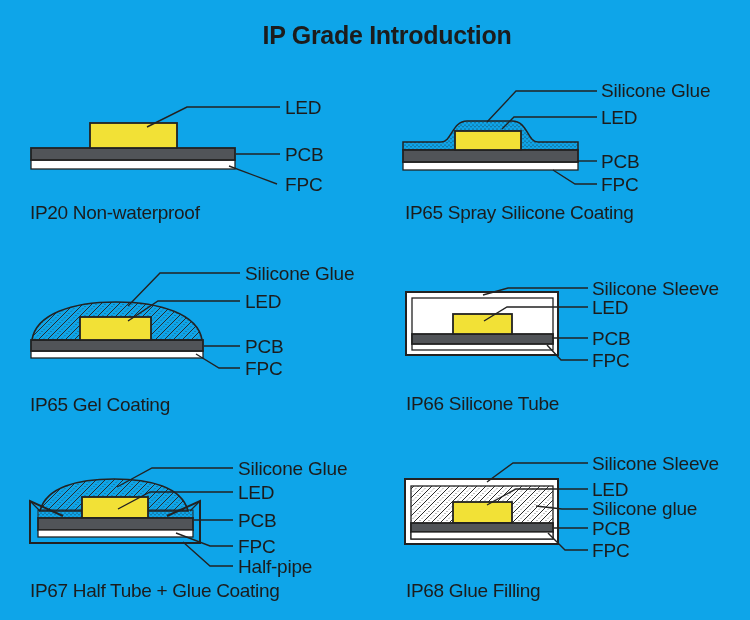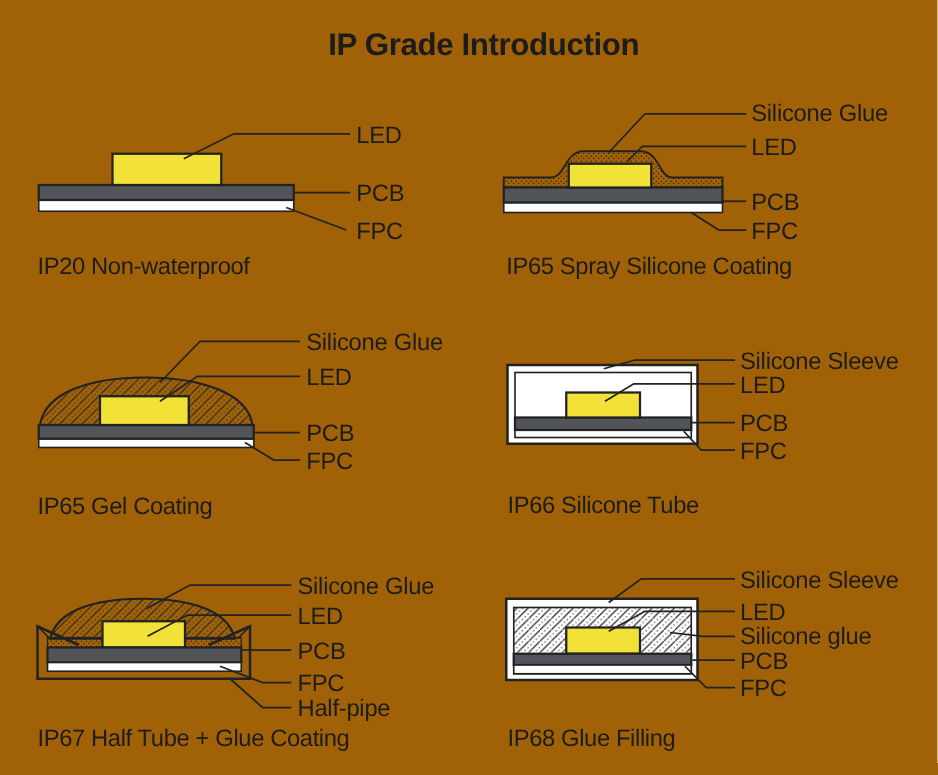--- a/index.html
+++ b/index.html
@@ -1,16 +1,16 @@
 <!DOCTYPE html>
 <html><head>
 <meta charset="utf-8">
 <style>
   html,body{margin:0;padding:0;background:#ffffff;}
-  .canvas{position:relative;width:750px;height:620px;background:#a16207;overflow:hidden;}
+  .canvas{position:relative;width:750px;height:620px;background:#0ea5e9;overflow:hidden;}
   svg{position:absolute;left:0;top:0;}
   text{font-family:"Liberation Sans",sans-serif;fill:#1c1c1c;}
   .title-text{font-size:25px;font-weight:700;letter-spacing:-0.3px;}
   .lbl{font-size:19px;letter-spacing:-0.2px;}
   .cap{font-size:19px;letter-spacing:-0.3px;}
   .leader{fill:none;stroke:#222222;stroke-width:1.4;}
   .shape{stroke:#222222;stroke-width:1.8;}
   .thin{stroke:#222222;stroke-width:1.3;}
   .white{fill:#ffffff;}
   .nofill{fill:none;}

